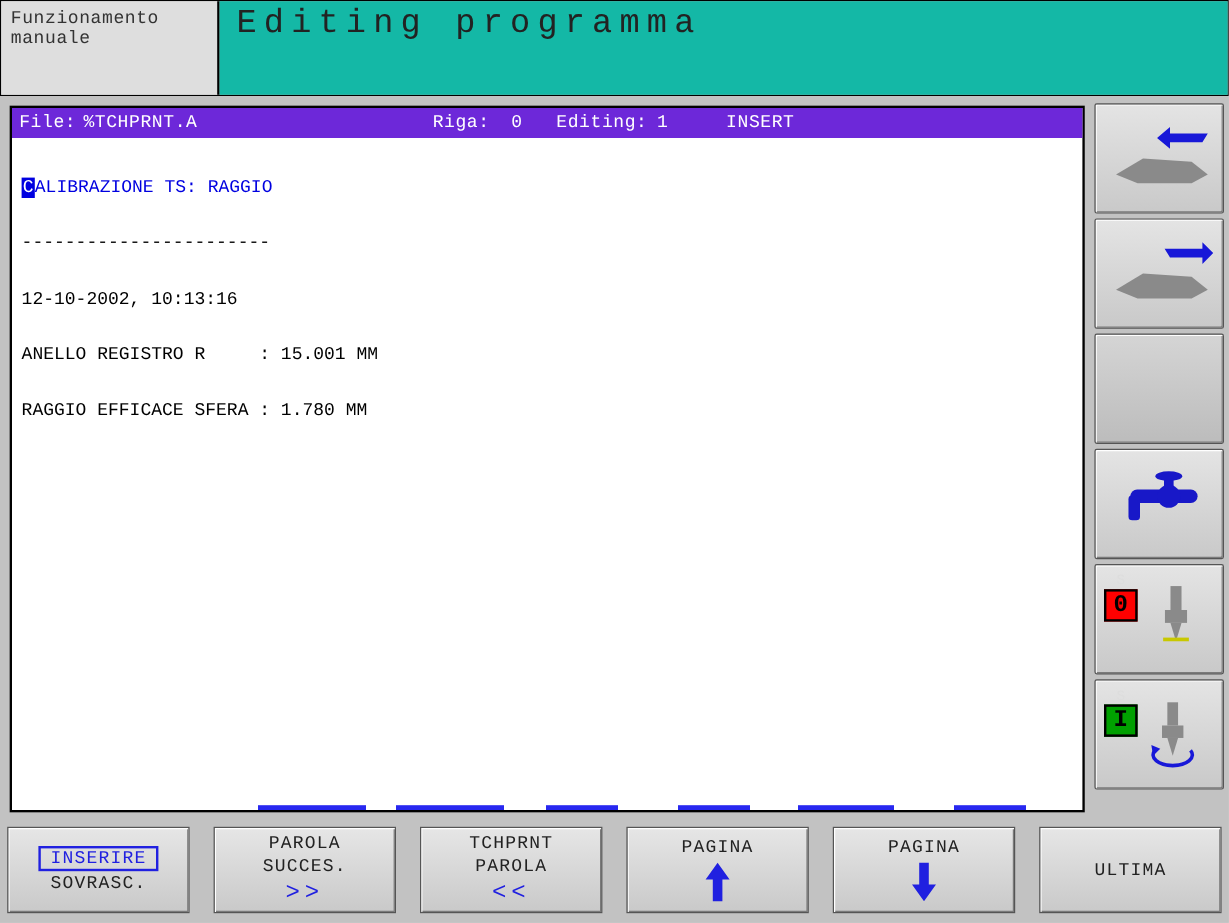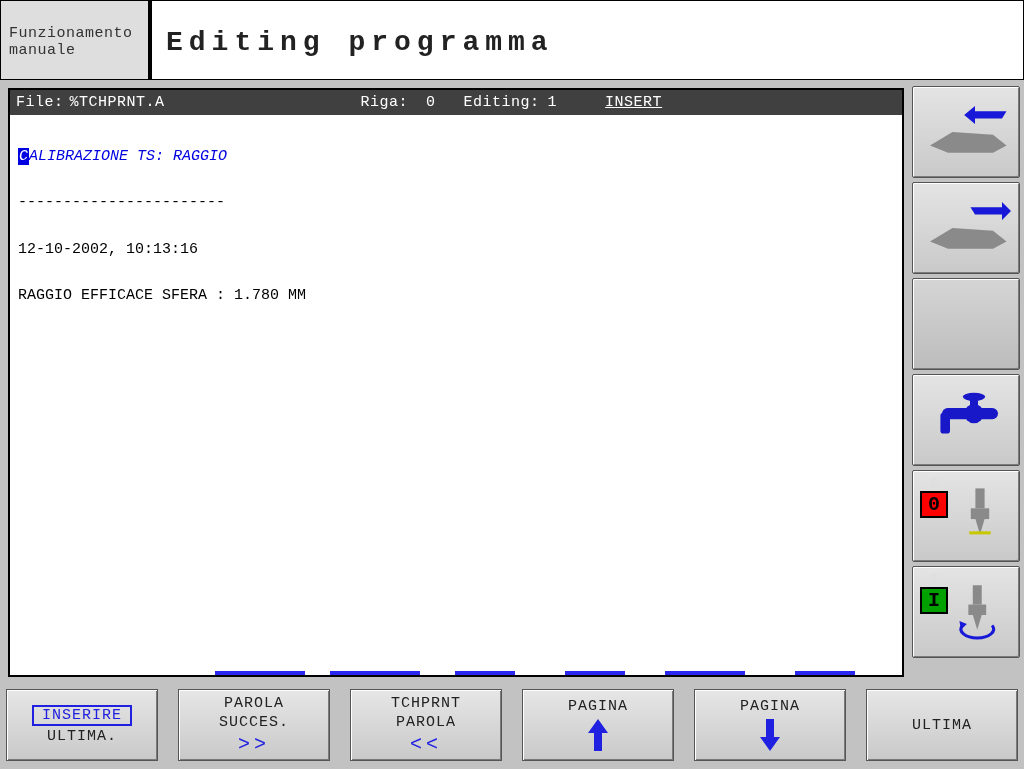--- a/index.html
+++ b/index.html
@@ -2,60 +2,60 @@
 <html><head>
 <meta charset="utf-8">
 <style>
   * { box-sizing: border-box; margin: 0; padding: 0; }
   html, body { width: 1024px; height: 769px; overflow: hidden; background: #c2c2c2; }
   body { font-family: "Courier New", monospace; }
 
   
   .header-row { display: flex; height: 80px; border: 1px solid #000; }
   .mode-box {
-    width: 151px; height: 100%;
+    width: 182px; height: 100%;
     background: #dedede;
-    border-right: 4px solid #000000;
-    padding: 24px 8px;
+    border-right: 2px solid #000000;
+    padding: 6px 8px;
     font-size: 15px; letter-spacing: 0.5px;
     color: #333;
   }
   .title-box {
     flex: 1; height: 100%;
-    background: #ffffff;
-    padding: 26px 14px;
-    font-size: 28px; font-weight: bold;
+    background: #14b8a6;
+    padding: 4px 14px;
+    font-size: 28px; font-weight: normal;
     letter-spacing: 6px;
     color: #222;
   }
 
   
   .middle-row { display: flex; height: 605px; }
   .editor-frame {
     flex: 1;
     margin: 8px;
     border: 2px solid #000;
     background: #fff;
     position: relative;
     font-size: 15px;
     line-height: 1.55;
   }
   .status-bar {
-    background: #404040; color: #fff;
+    background: #6d28d9; color: #fff;
     display: flex;
     padding: 1px 6px;
     font-size: 15px;
     letter-spacing: 0.5px;
     white-space: pre;
   }
   .status-bar span { margin-right: 28px; }
-  .status-mode { margin-left: 20px; text-decoration: underline; }
+  .status-mode { margin-left: 20px; }
 
   .editor-body { padding: 6px 8px; color: #000; white-space: pre; }
-  .editor-body .prog-title { color: #0000e0; font-style: italic; }
+  .editor-body .prog-title { color: #0000e0; }
   .hl { background: #0000e0; color: #fff; padding: 0 1px; }
 
   
   .tab-strip {
     position: absolute; left: 0; right: 0; bottom: 0; height: 4px;
   }
   .tabmark { position: absolute; bottom: 0; height: 4px; background: #2828f0; }
 
   
   .side-col {
@@ -138,20 +138,21 @@
       <span style="margin-left:-10px;">0</span>
       <span>Editing:</span>
       <span style="margin-left:-20px;">1</span>
       <span class="status-mode">INSERT</span>
     </div>
 
     <div class="editor-body">
 <div class="prog-title"><span class="hl">C</span><span>ALIBRAZIONE TS: RAGGIO</span></div>
 <div>-----------------------</div>
 <div>12-10-2002, 10:13:16</div>
+<div>ANELLO REGISTRO R     : 15.001 MM</div>
 <div>RAGGIO EFFICACE SFERA : 1.780 MM</div>
     </div>
 
     <div class="tab-strip">
       <div class="tabmark" style="left:205px; width:90px;"></div>
       <div class="tabmark" style="left:320px; width:90px;"></div>
       <div class="tabmark" style="left:445px; width:60px;"></div>
       <div class="tabmark" style="left:555px; width:60px;"></div>
       <div class="tabmark" style="left:655px; width:80px;"></div>
       <div class="tabmark" style="left:785px; width:60px;"></div>
@@ -213,21 +214,21 @@
       </svg>
     </div>
 
   </div>
 </div>
 
 <div class="bottom-row">
 
   <div class="softkey">
     <div class="sel">INSERIRE</div>
-    <div>ULTIMA.</div>
+    <div>SOVRASC.</div>
   </div>
 
   <div class="softkey">
     <div>PAROLA</div>
     <div>SUCCES.</div>
     <div class="sym">&gt;&gt;</div>
   </div>
 
   <div class="softkey">
     <div>TCHPRNT</div>

